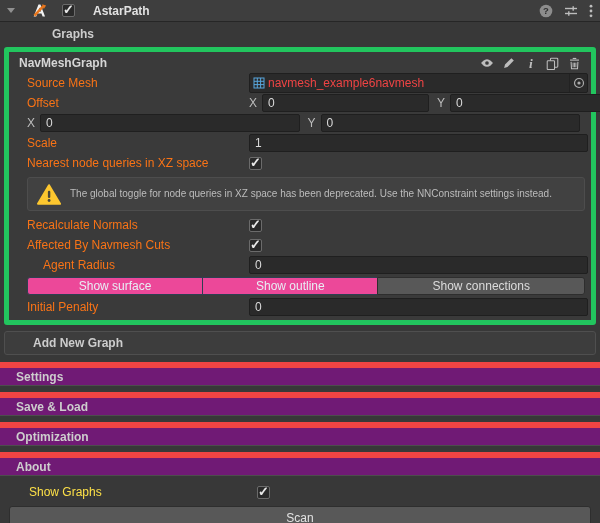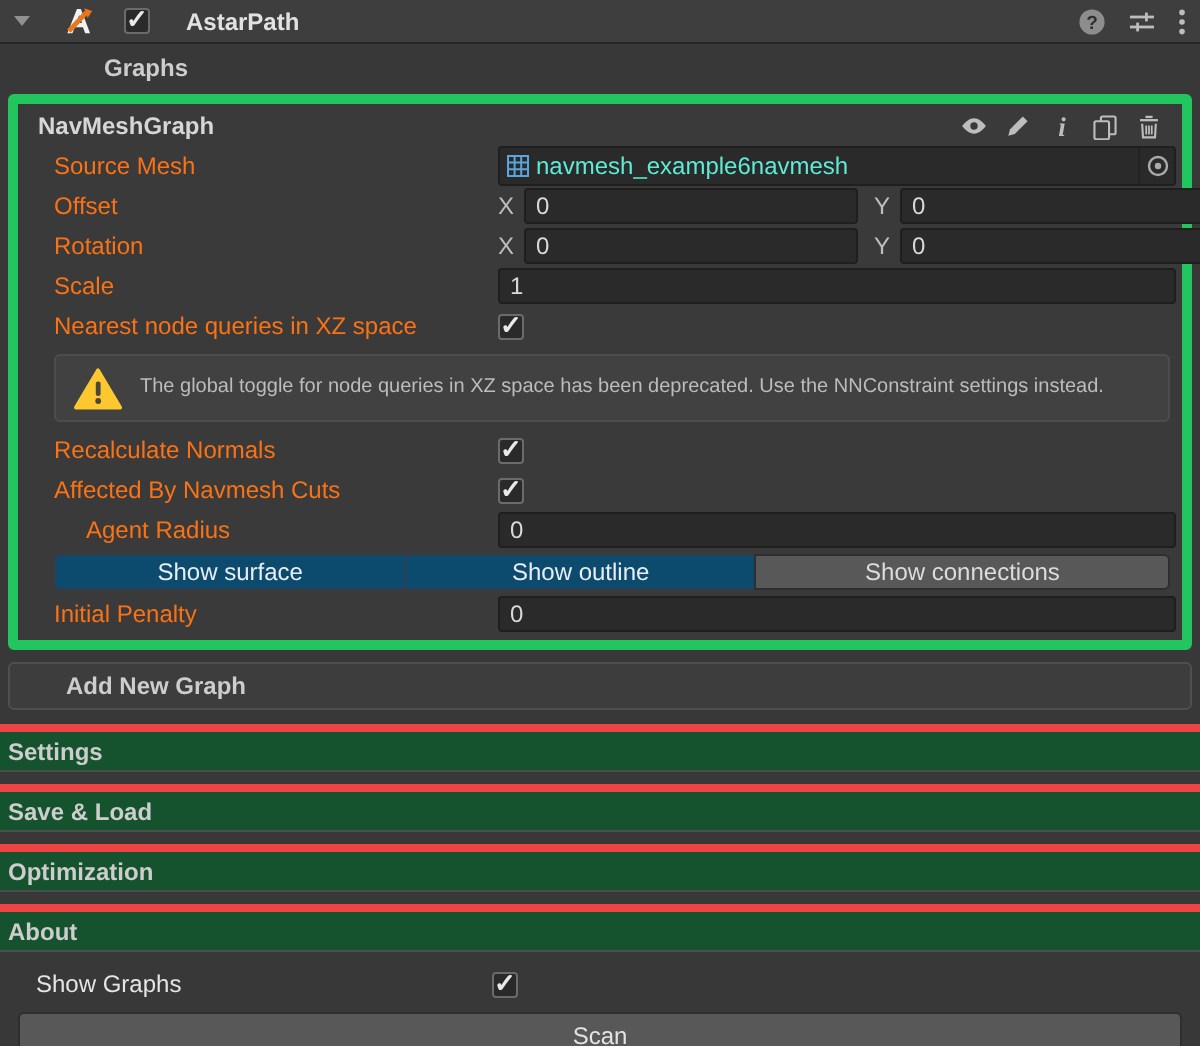--- a/index.html
+++ b/index.html
@@ -52,55 +52,55 @@
   .vec{flex:1;display:flex;align-items:center;}
   .vec .axis{flex:none;width:10px;color:#bdbdbd;}
   .vec .vgap{flex:none;width:8px;}
   .vec .field{margin-left:3px;}
   
   .objfield{
     flex:1;height:18px;background:#2a2a2a;border:1px solid #1f1f1f;border-radius:2px;
     display:flex;align-items:center;min-width:0;cursor:default;
   }
   .objfield .obj-ico{flex:none;display:flex;margin:0 3px 0 3px;}
-  .objfield .obj-name{flex:1;color:#5eead4;white-space:nowrap;overflow:hidden;}
+  .objfield .obj-name{flex:1;color:#ef4444;white-space:nowrap;overflow:hidden;}
   .obj-picker{flex:none;width:17px;height:18px;display:flex;align-items:center;justify-content:center;border-left:1px solid #222;}
   
   .helpbox{
     margin:4px 3px 4px 18px;height:32px;
     background:#414141;border:1px solid #4d4d4d;border-radius:3px;
     display:flex;align-items:center;gap:9px;padding:0 6px 0 9px;
   }
   .helpbox .htext{font-size:10px;color:#bcbcbc;line-height:12px;}
   
   .btnrow{display:flex;height:18px;margin:2px 3px 2px 18px;}
   .segbtn{
     flex:1;display:flex;align-items:center;justify-content:center;
     background:#585858;border:1px solid #2e2e2e;margin-left:-1px;
     color:#dcdcdc;cursor:default;
   }
   .segbtn:first-child{margin-left:0;border-radius:3px 0 0 3px;}
   .segbtn:last-child{border-radius:0 3px 3px 0;}
-  .segbtn.sel{background:#0c4a6e;color:#e8eef5;border-color:#2e3f52;}
+  .segbtn.sel{background:#ec4899;color:#e8eef5;border-color:#2e3f52;}
   .segbtn.wide{flex:1.18;}
   
   .addgraph-box{
     margin:6px 4px 7px 4px;height:24px;box-sizing:border-box;
     border:1px solid #4f4f4f;border-radius:3px;background:#3d3d3d;
     display:flex;align-items:center;padding-left:28px;
   }
   .addgraph-box span,.secbar span{font-weight:bold;color:#cdcdcd;}
   .secbar{
-    height:24px;box-sizing:border-box;background:#14532d;
-    border-top:4px solid #ef4444;border-bottom:1px solid #4d4d4d;
-    display:flex;align-items:center;padding-left:4px;margin-bottom:6px;
+    height:24px;box-sizing:border-box;background:#701a75;
+    border-top:6px solid #ef4444;border-bottom:1px solid #4d4d4d;
+    display:flex;align-items:center;padding-left:16px;margin-bottom:6px;
   }
   
   .footrow{display:flex;align-items:center;height:20px;padding-left:18px;margin-top:1px;}
-  .footrow .lbl{flex:none;width:228px;color:#e5e5e5;}
+  .footrow .lbl{flex:none;width:228px;color:#fde047;margin-left:11px;}
   .scan-btn{
     margin:4px 9px 0 9px;height:21px;
     background:#585858;border:1px solid #2e2e2e;border-radius:3px;
     display:flex;align-items:center;justify-content:center;
     color:#e3e3e3;font-size:12px;cursor:default;
   }
   svg{display:block;}
 </style>
 </head>
 <body>
@@ -209,21 +209,20 @@
       <input class="field" value="0" style="">
       <span class="vgap"></span>
       <span class="axis">Y</span>
       <input class="field" value="0" style="">
       <span class="vgap"></span>
 
     </div>
   </div>
 
   <div class="row">
-    <span class="lbl">Rotation</span>
     <div class="vec">
       <span class="axis">X</span>
       <input class="field" value="0" style="">
       <span class="vgap"></span>
       <span class="axis">Y</span>
       <input class="field" value="0" style="">
       <span class="vgap"></span>
 
     </div>
   </div>

